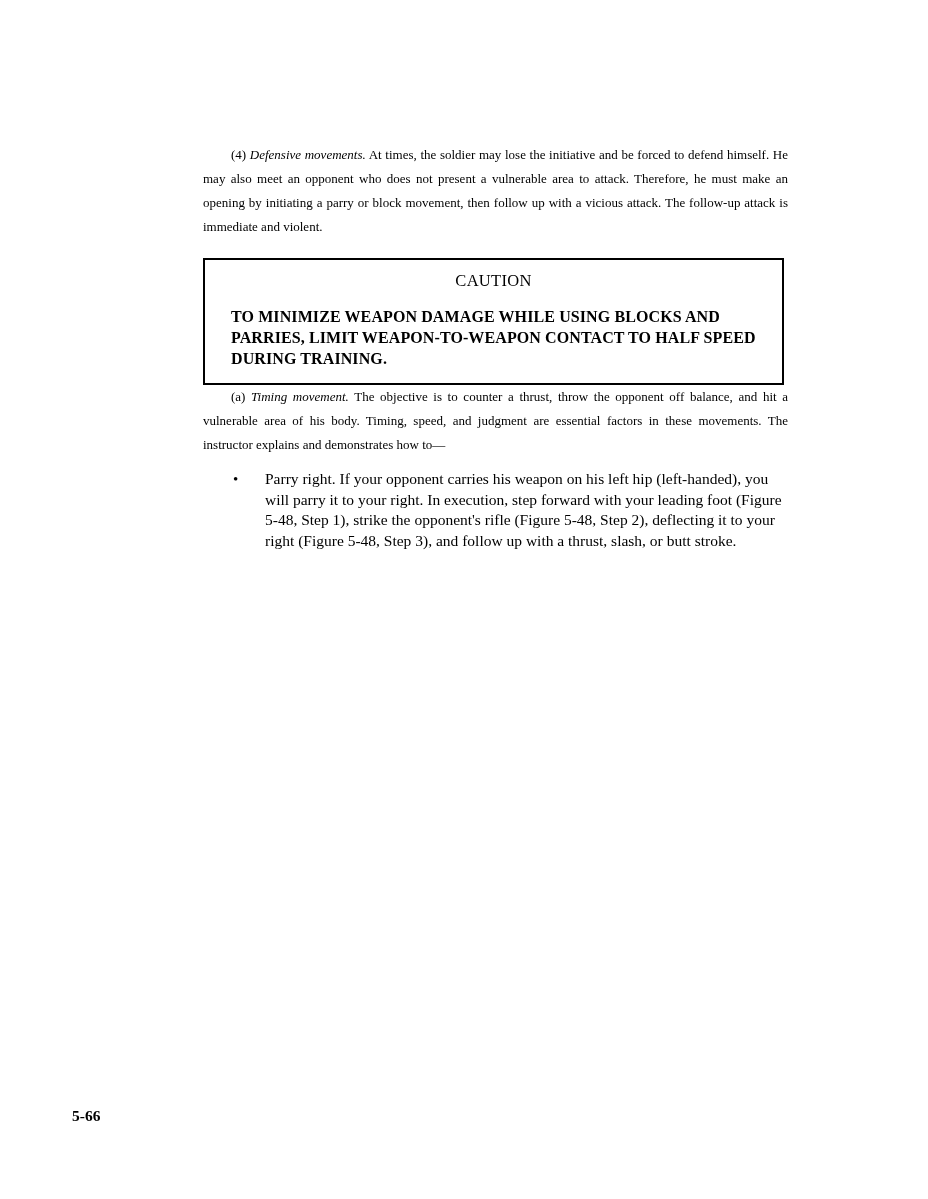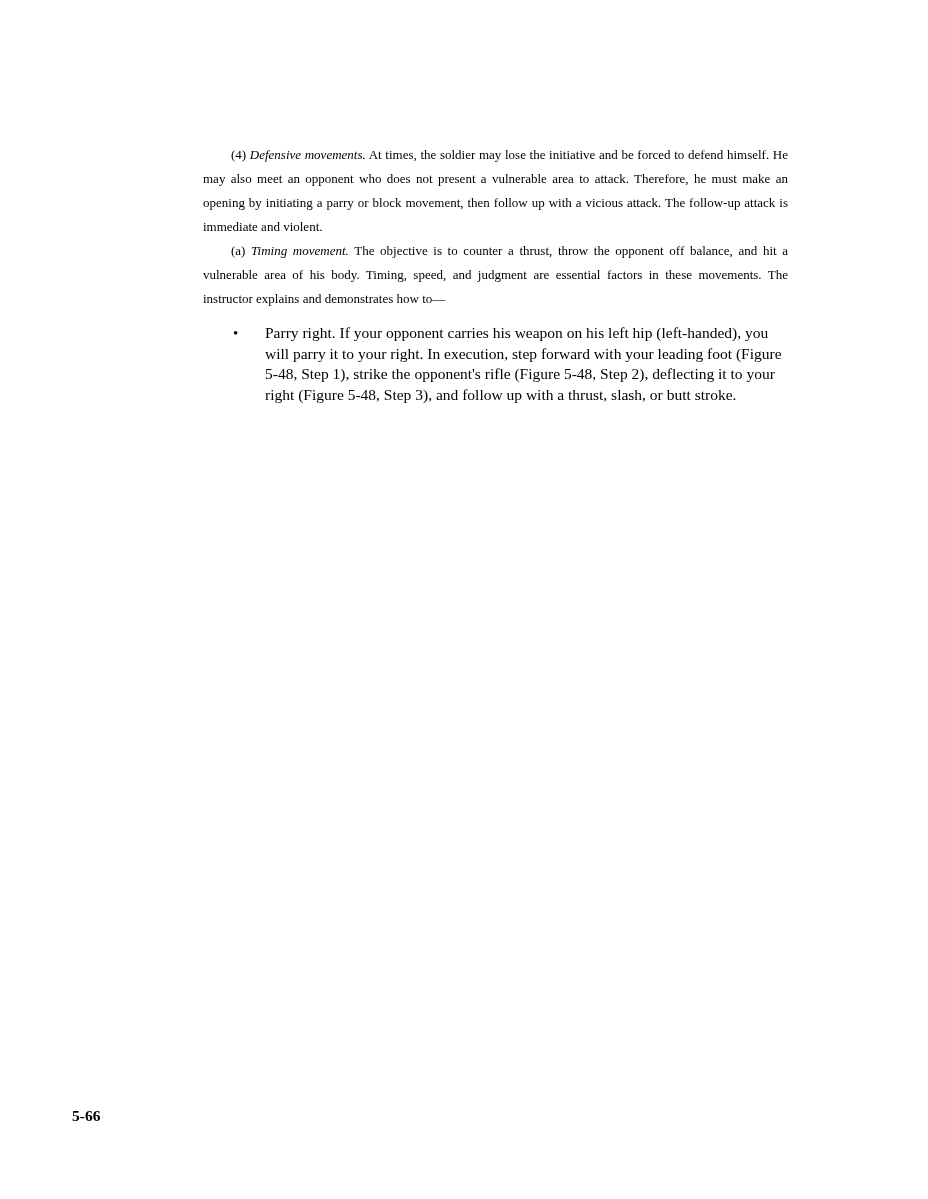--- a/index.html
+++ b/index.html
@@ -133,20 +133,24 @@
 
 
   <div class="content">
 
     <p class="para">
       <span class="indent"></span><span>(4)</span>
       <span class="ital">Defensive movements.</span>
       <span>At times, the soldier may lose the initiative and be forced to defend himself. He may also meet an opponent who does not present a vulnerable area to attack. Therefore, he must make an opening by initiating a parry or block movement, then follow up with a vicious attack. The follow-up attack is immediate and violent.</span>
     </p>
 
+    <div class="caution-box">
+      <div class="caution-title">CAUTION</div>
+      <div class="caution-text">TO MINIMIZE WEAPON DAMAGE WHILE USING BLOCKS AND PARRIES, LIMIT WEAPON-TO-WEAPON CONTACT TO HALF SPEED DURING TRAINING.</div>
+    </div>
 
     <p class="para after-box">
       <span class="indent"></span><span>(a)</span>
       <span class="ital">Timing movement.</span>
       <span>The objective is to counter a thrust, throw the opponent off balance, and hit a vulnerable area of his body. Timing, speed, and judgment are essential factors in these movements. The instructor explains and demonstrates how to—</span>
     </p>
 
     <div class="bullet-list">
       <div class="bullet-item">
         <span class="bullet-dot">•</span>

